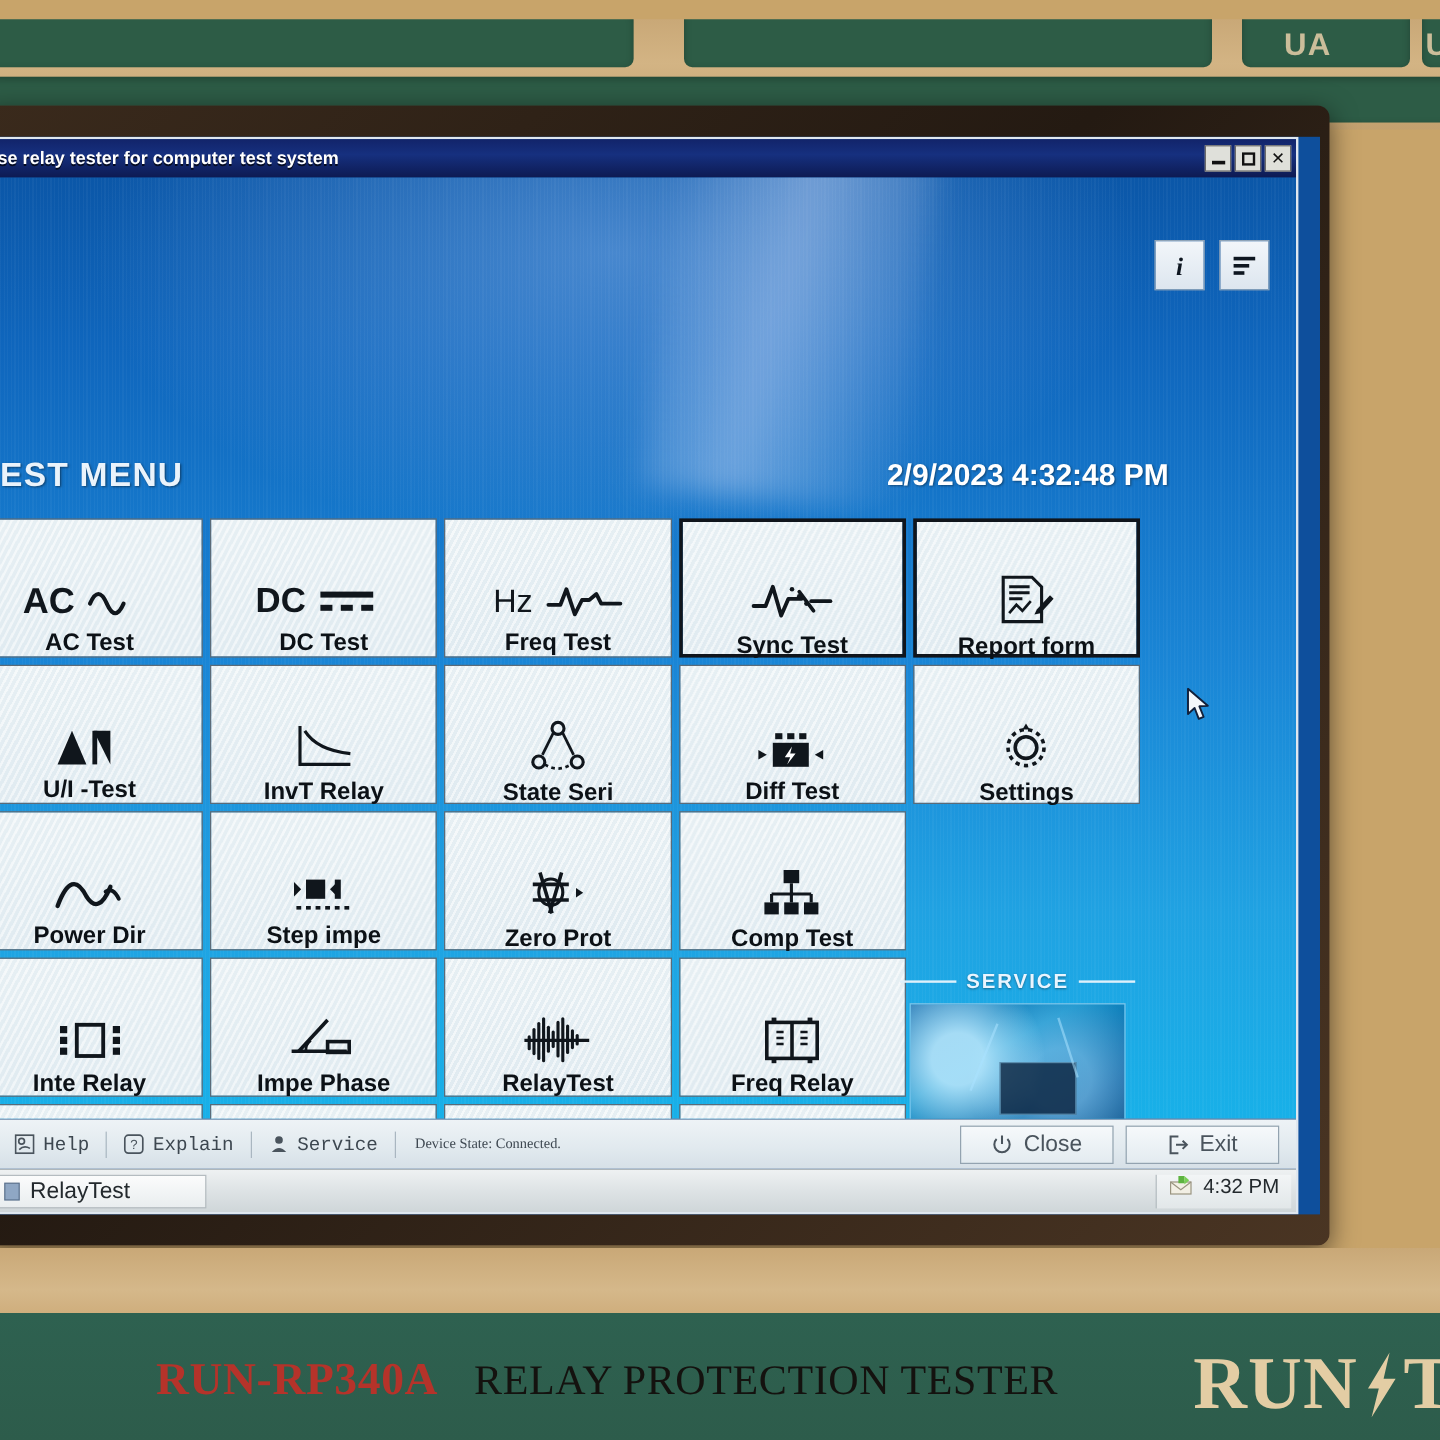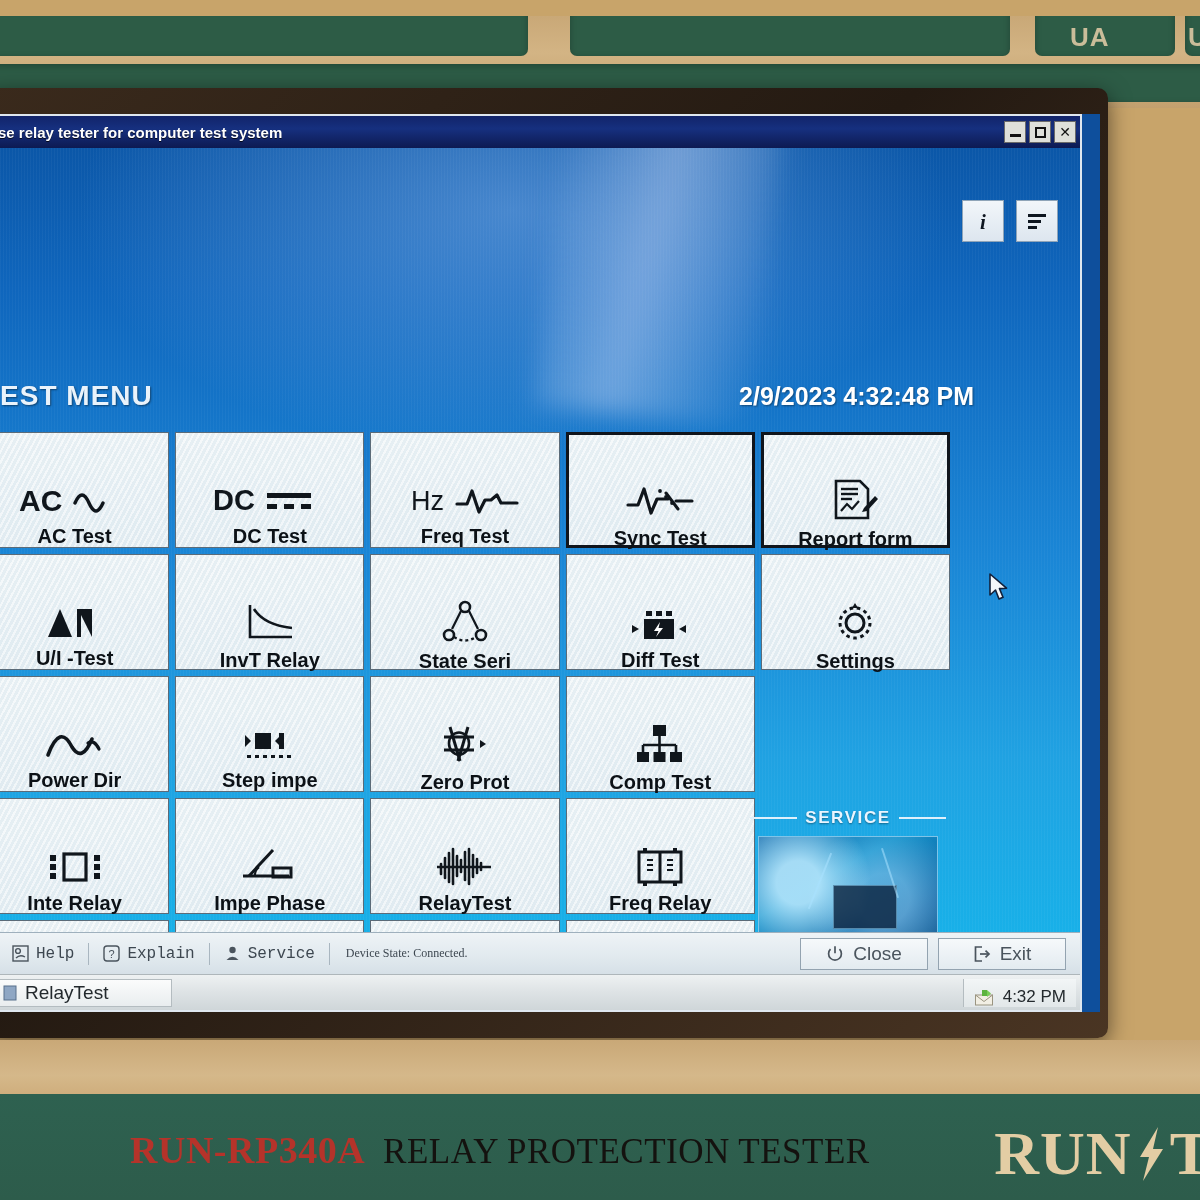--- a/index.html
+++ b/index.html
@@ -207,34 +207,34 @@
   }
   #task-button{
     height:28px; min-width:180px; padding:0 10px;
     background:linear-gradient(180deg,#fbfcfc 0%, #e9edef 100%);
     border:1px solid #b4bcc0;
     display:flex; align-items:center; gap:8px;
     font-size:19px; color:#23292d; cursor:pointer;
     font-family:"Liberation Sans",sans-serif;
   }
   #tray{
-    margin-left:auto; height:28px; display:flex; align-items:flex-end; gap:9px;
+    margin-left:auto; height:28px; display:flex; align-items:flex-start; gap:9px;
     padding:0 10px; border-left:1px solid #b4bcc0;
     background:linear-gradient(180deg,#f2f5f6 0%,#e2e7e9 100%);
   }
   #tray-time{ font-size:17px; color:#23292d; font-family:"Liberation Sans",sans-serif;}
 
   
   #device-bottom{
     position:absolute; left:0; top:1040px; width:1200px; height:160px;
     background:linear-gradient(180deg,#c9a877 0%, #d5b88a 22%, #cfae7d 34%, #2e6150 34%, #2d5c4b 100%);
     overflow:hidden;
   }
   #brand-line{
-    position:absolute; left:130px; top:88px; display:flex; align-items:baseline; gap:18px;
+    position:absolute; left:130px; top:88px; display:flex; align-items:baseline; gap:30px;
   }
   #brand-model{
     font-family:"Liberation Serif", serif; font-size:38px; font-weight:700;
     color:#b5332a; letter-spacing:.5px;
   }
   #brand-name{
     font-family:"Liberation Serif", serif; font-size:35px; font-weight:400;
     color:#14120f; letter-spacing:.5px;
   }
   #brand-logo{

